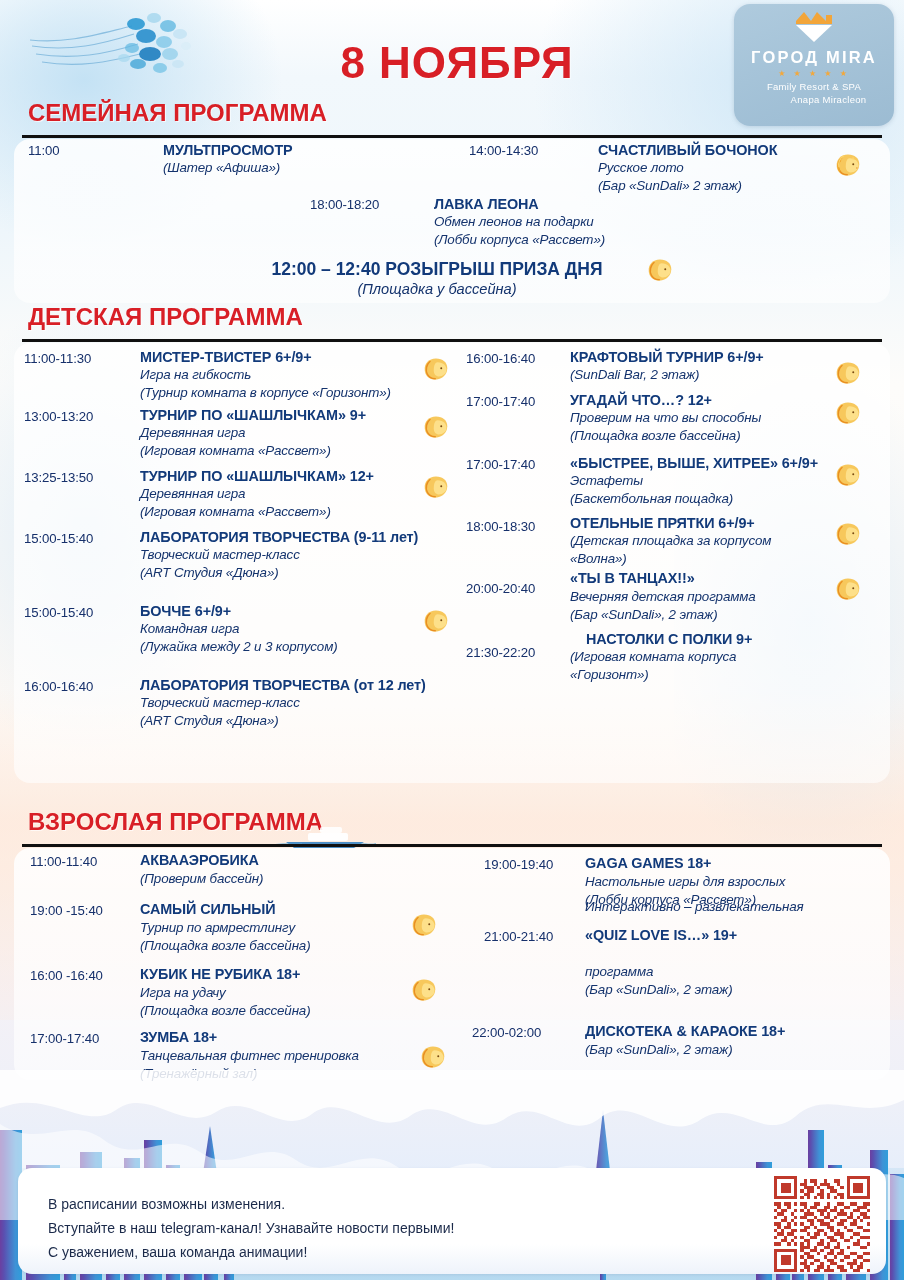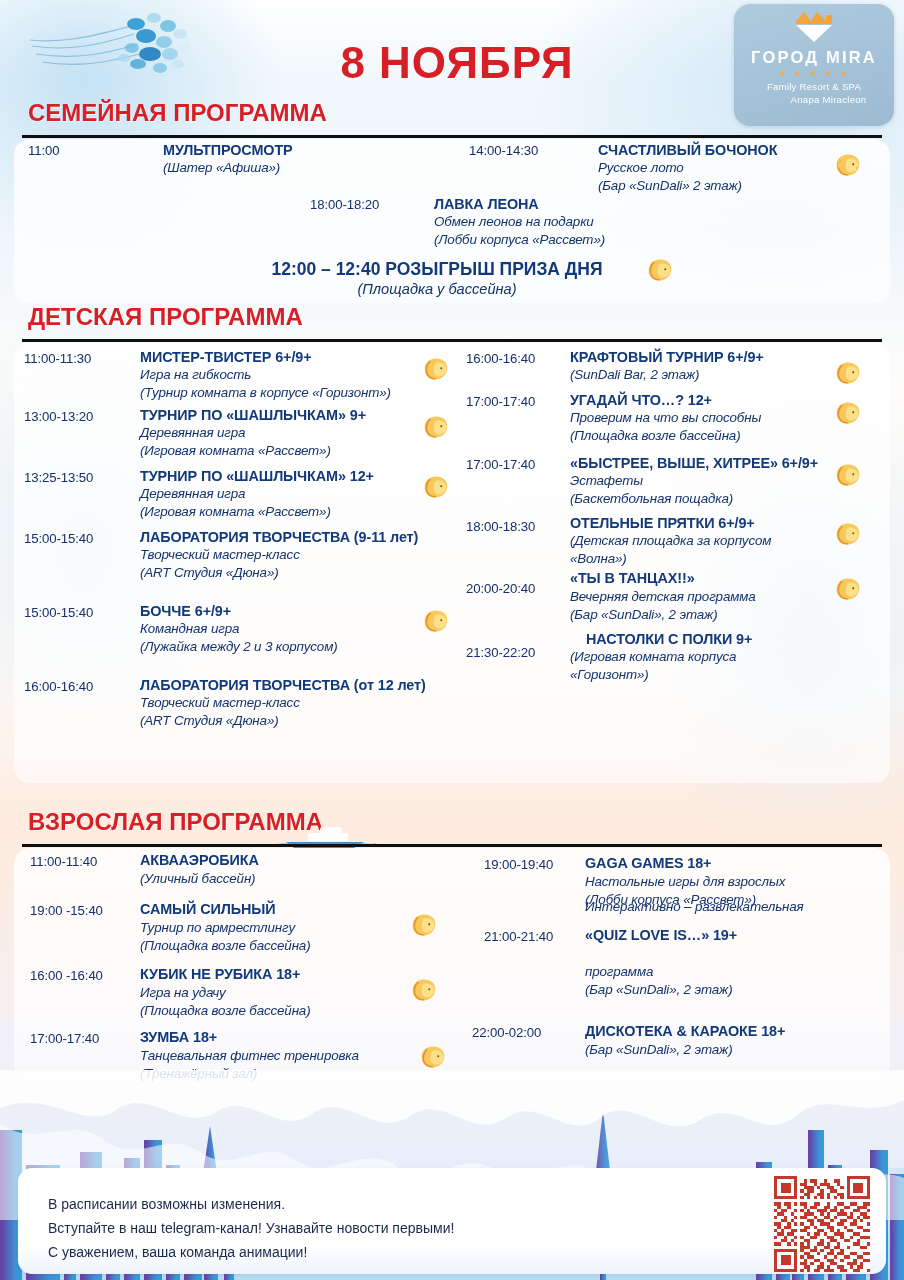--- a/index.html
+++ b/index.html
@@ -393,21 +393,21 @@
     <rect x="52" y="7" width="22" height="6" rx="2" fill="#ffffff" opacity=".9"></rect>
     <path d="M2 26 C12 22 24 26 34 24" fill="none" stroke="#5aa8da" stroke-width="1.6"></path>
     <path d="M82 26 C92 22 100 26 108 24" fill="none" stroke="#5aa8da" stroke-width="1.6"></path>
   </svg>
   <div class="sec-rule" style="top:844px;"></div>
   <div class="panel" style="left:14px; top:848px; width:876px; height:232px;"></div>
 
   <div class="row">
     <div class="time" style="left:30px; top:854px;">11:00-11:40</div>
     <div class="ev-title" style="left:140px; top:852px;">АКВААЭРОБИКА</div>
-    <div class="ev-line" style="left:140px; top:871px;">(Уличный бассейн)</div>
+    <div class="ev-line" style="left:140px; top:871px;">(Проверим бассейн)</div>
   </div>
 
   <div class="row">
     <div class="time" style="left:30px; top:903px;">19:00 -15:40</div>
     <div class="ev-title" style="left:140px; top:901px;">САМЫЙ СИЛЬНЫЙ</div>
     <div class="ev-line" style="left:140px; top:920px;">Турнир по армрестлингу</div>
     <div class="ev-line" style="left:140px; top:938px;">(Площадка возле бассейна)</div>
     <svg class="lion" style="left:409px; top:910px;" viewBox="0 0 40 40">
       <path d="M20 6 C10 6 4 13 5 22 C6 31 13 35 21 34 C29 33 35 27 35 19 C35 11 29 6 20 6 Z" fill="#f6c24a" opacity=".9"></path>
       <path d="M12 10 C7 14 6 21 8 26 C10 31 15 33 19 33" fill="none" stroke="#e98f23" stroke-width="2" stroke-linecap="round"></path>

